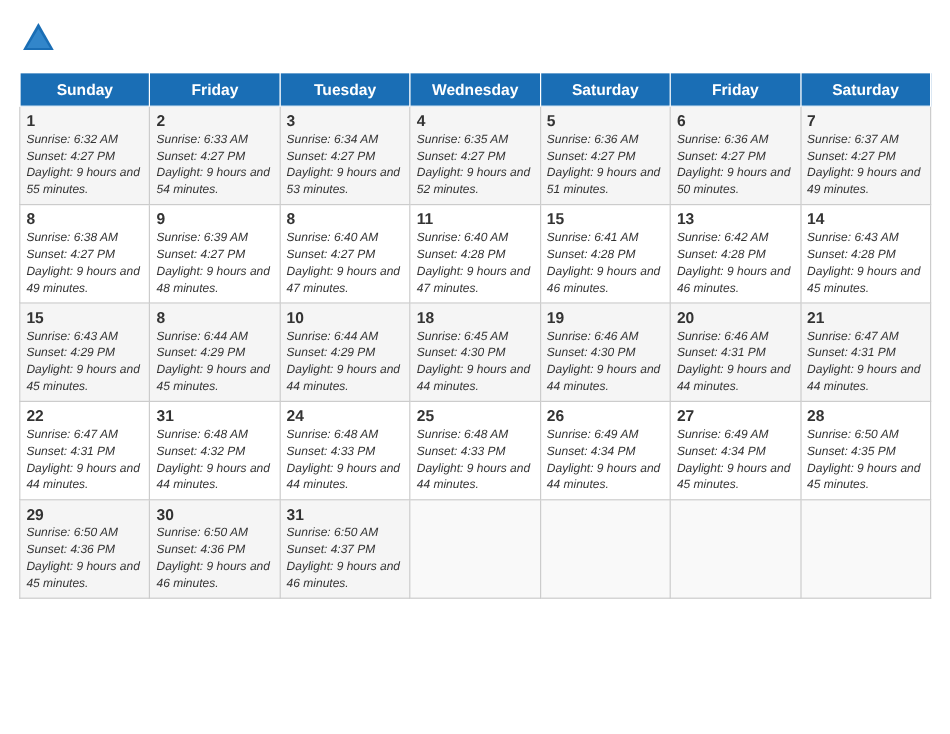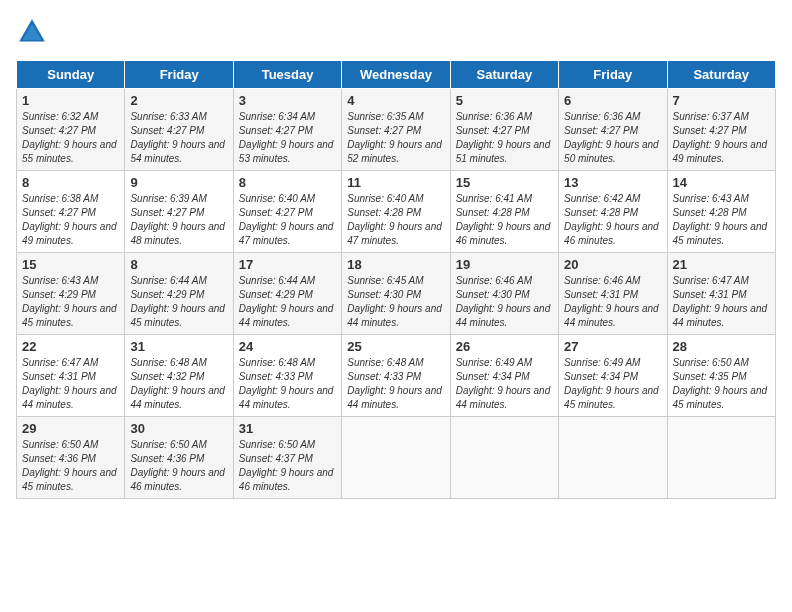--- a/index.html
+++ b/index.html
@@ -185,21 +185,21 @@
       <tr>
         <td>
         <span class="day-num">15</span>
         <span class="day-info">Sunrise: 6:43 AM<br>Sunset: 4:29 PM<br>Daylight: 9 hours and 45 minutes.</span>
       </td>
         <td>
         <span class="day-num">8</span>
         <span class="day-info">Sunrise: 6:44 AM<br>Sunset: 4:29 PM<br>Daylight: 9 hours and 45 minutes.</span>
       </td>
         <td>
-        <span class="day-num">17</span>
+        <span class="day-num">10</span>
         <span class="day-info">Sunrise: 6:44 AM<br>Sunset: 4:29 PM<br>Daylight: 9 hours and 44 minutes.</span>
       </td>
         <td>
         <span class="day-num">18</span>
         <span class="day-info">Sunrise: 6:45 AM<br>Sunset: 4:30 PM<br>Daylight: 9 hours and 44 minutes.</span>
       </td>
         <td>
         <span class="day-num">19</span>
         <span class="day-info">Sunrise: 6:46 AM<br>Sunset: 4:30 PM<br>Daylight: 9 hours and 44 minutes.</span>
       </td>

